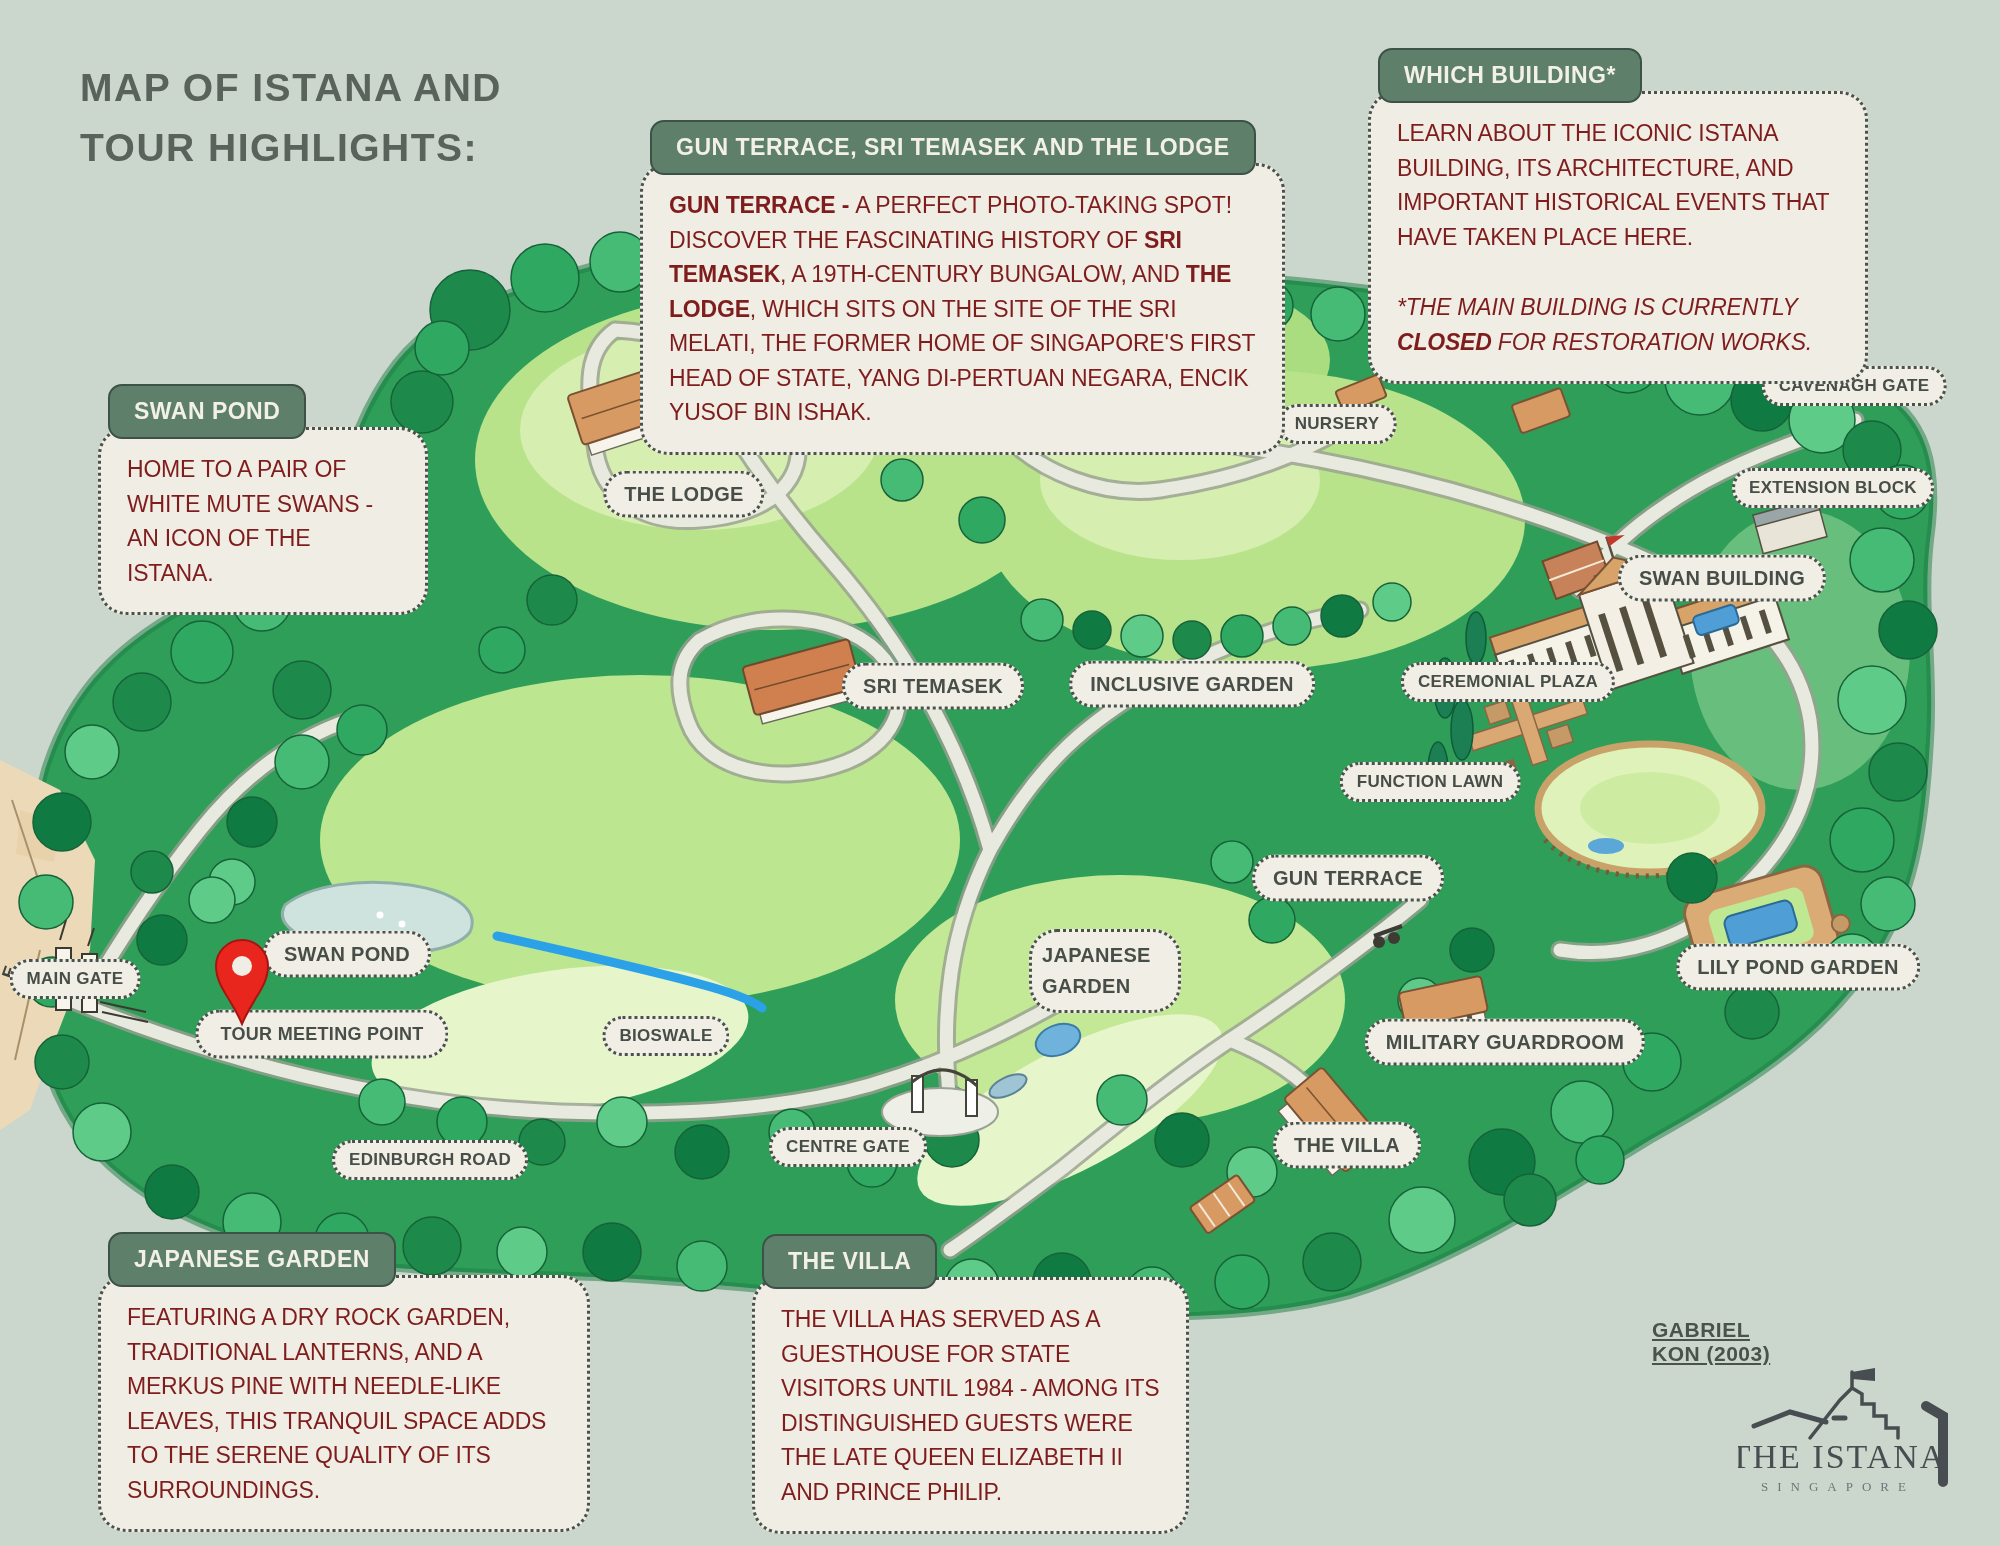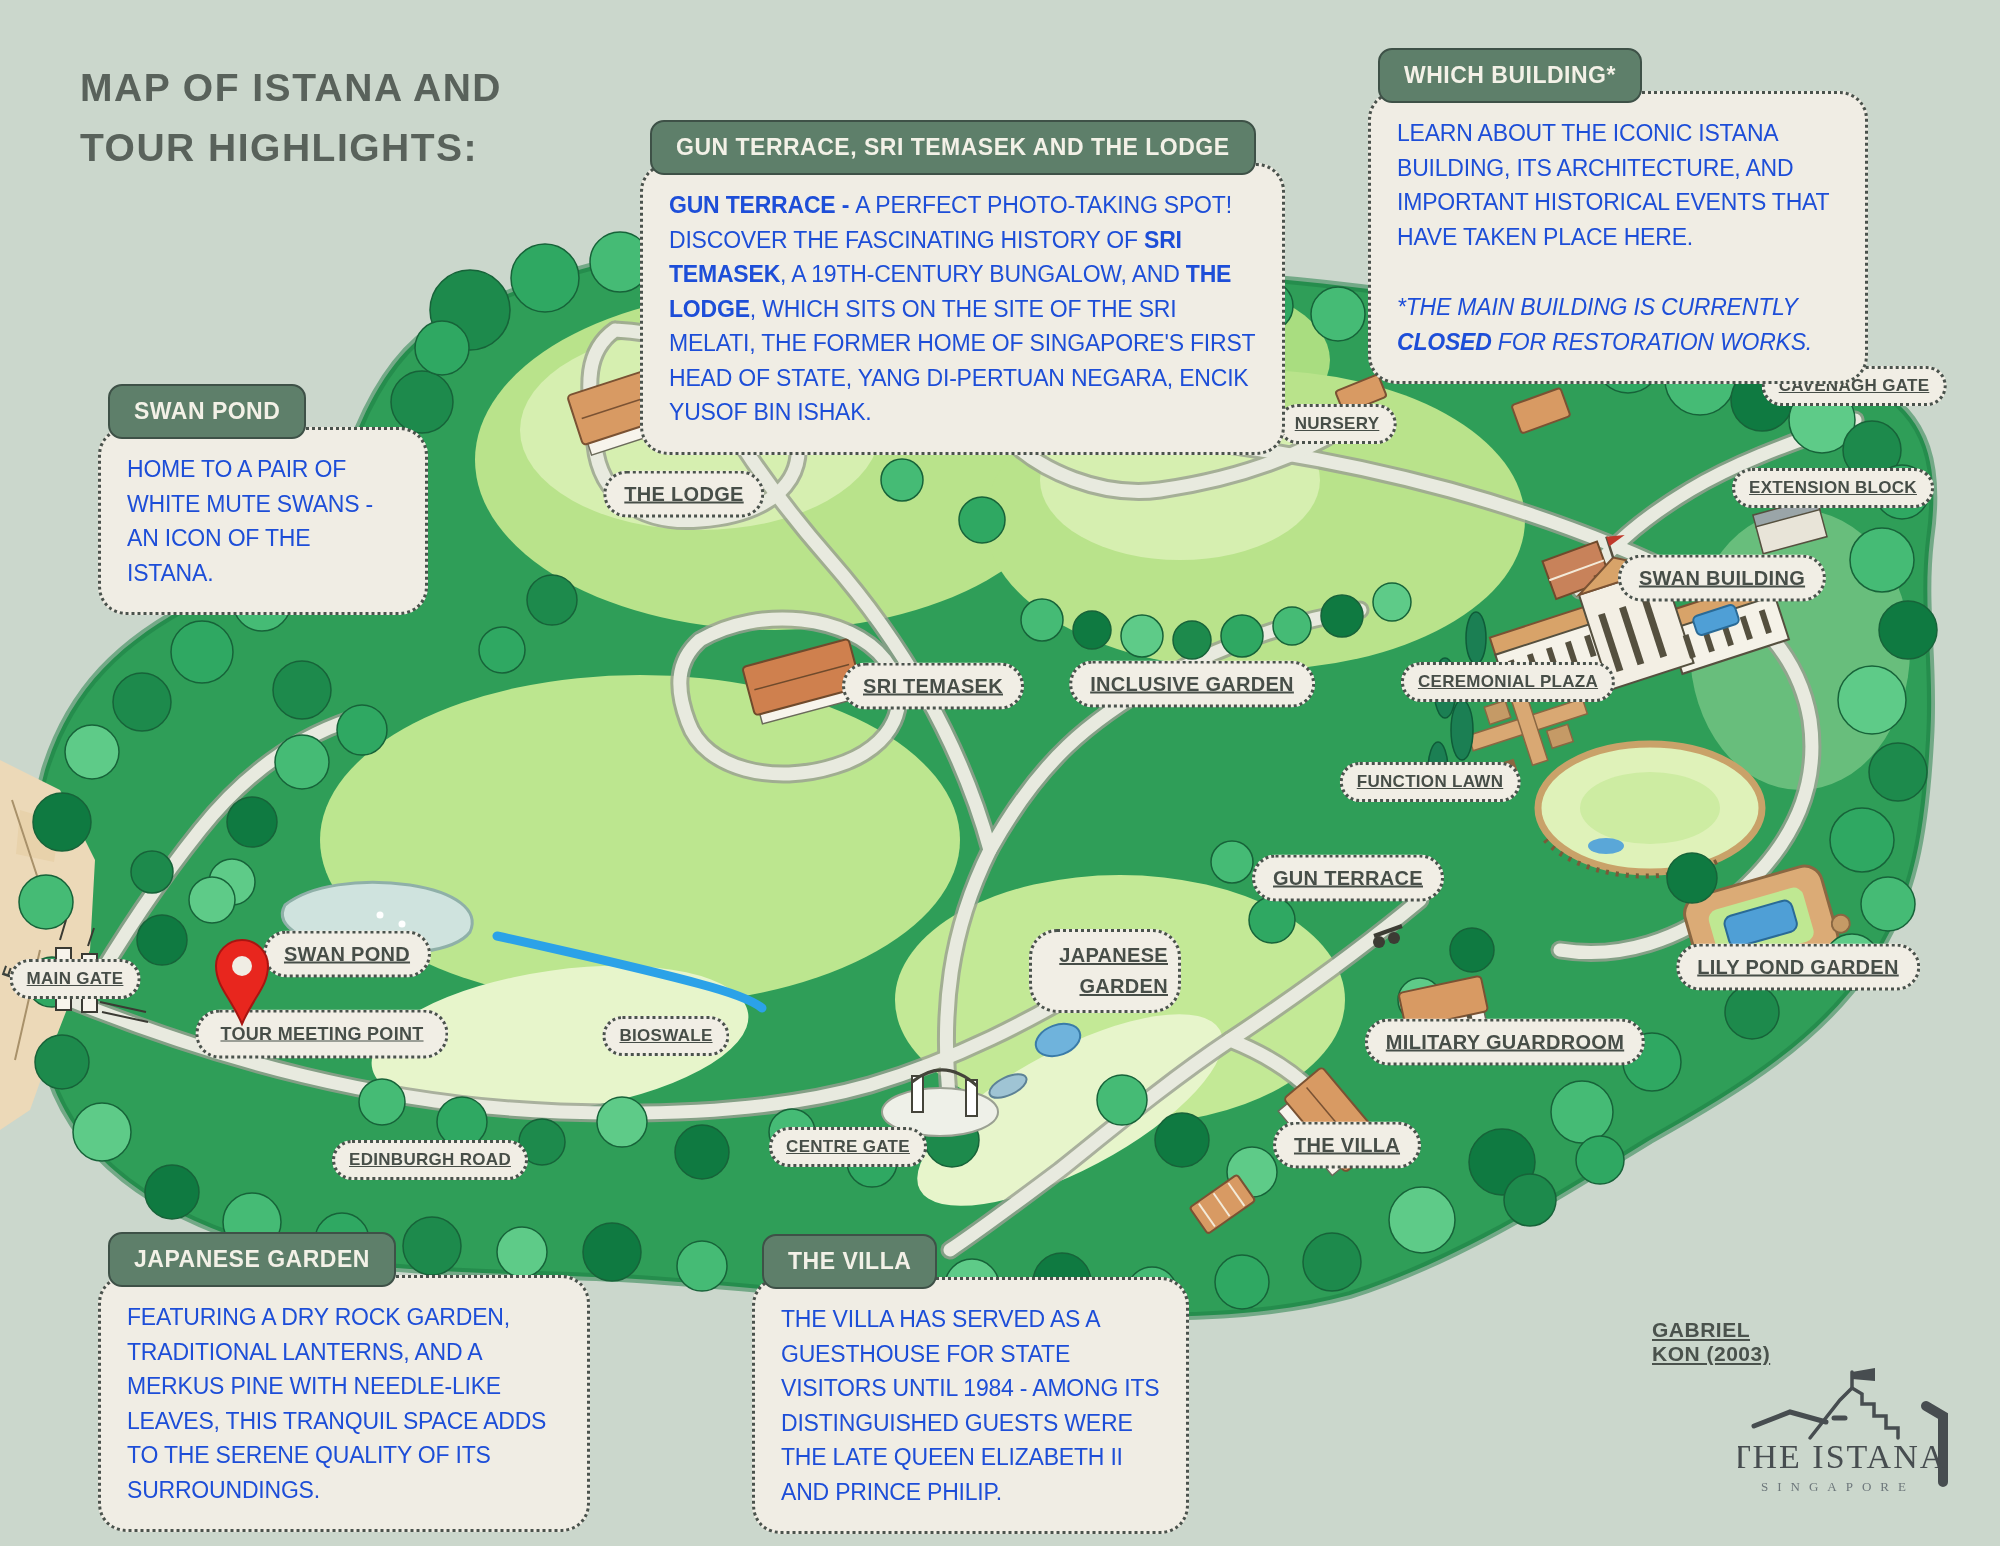--- a/index.html
+++ b/index.html
@@ -18,41 +18,41 @@
     font-size:39px;font-weight:800;letter-spacing:1.5px;
     line-height:1.55;color:#59625b;
   }
 
   .pill{
     position:absolute;transform:translate(-50%,-50%);
     background:var(--c-pill_bg,#f1eee5);
     border:3.5px dotted var(--c-text_dark,#4a524c);
     border-radius:24px;padding:9px 18px;
     font-weight:bold;color:#474e48;font-size:20px;
-    white-space:nowrap;letter-spacing:.3px;text-align:right;
-    z-index:5;box-sizing:border-box;text-decoration:underline;
+    white-space:nowrap;letter-spacing:.3px;text-align:left;
+    z-index:5;box-sizing:border-box;
   }
   .pill.small{font-size:17px;padding:7px 14px;border-width:3px;}
   .pill.big{font-size:18px;padding:11px 22px;}
   .pill.two-line{white-space:normal;width:152px;line-height:1.55;padding:8px 10px;border-radius:28px;}
 
   .info-box{position:absolute;z-index:10;}
   .info-header{
     display:inline-block;position:relative;z-index:2;margin-left:10px;
     background:var(--c-header_green,#5e7f6a);
     border:2px solid #3e5147;color:#f3f1e7;
     font-weight:bold;font-size:23px;letter-spacing:.5px;
     padding:12px 24px;border-radius:14px;
   }
   .info-body{
     position:relative;z-index:1;margin-top:-12px;
     background:var(--c-box_bg,#f0ede4);
     border:3.5px dotted var(--c-text_dark,#4a524c);
     border-radius:28px;padding:22px 26px;
-    color:#1d4ed8;font-size:23px;line-height:1.5;
+    color:#7f1d1d;font-size:23px;line-height:1.5;
     letter-spacing:-0.2px;
   }
   .info-body p{margin:0;}
   .info-body p + p.gap{margin-top:36px;}
   .info-body .italic{font-style:italic;}
 
   .credit{
     position:absolute;left:1652px;top:1318px;z-index:10;
     font-size:21px;font-weight:bold;color:#4a524c;letter-spacing:.5px;text-decoration:underline;
   }

